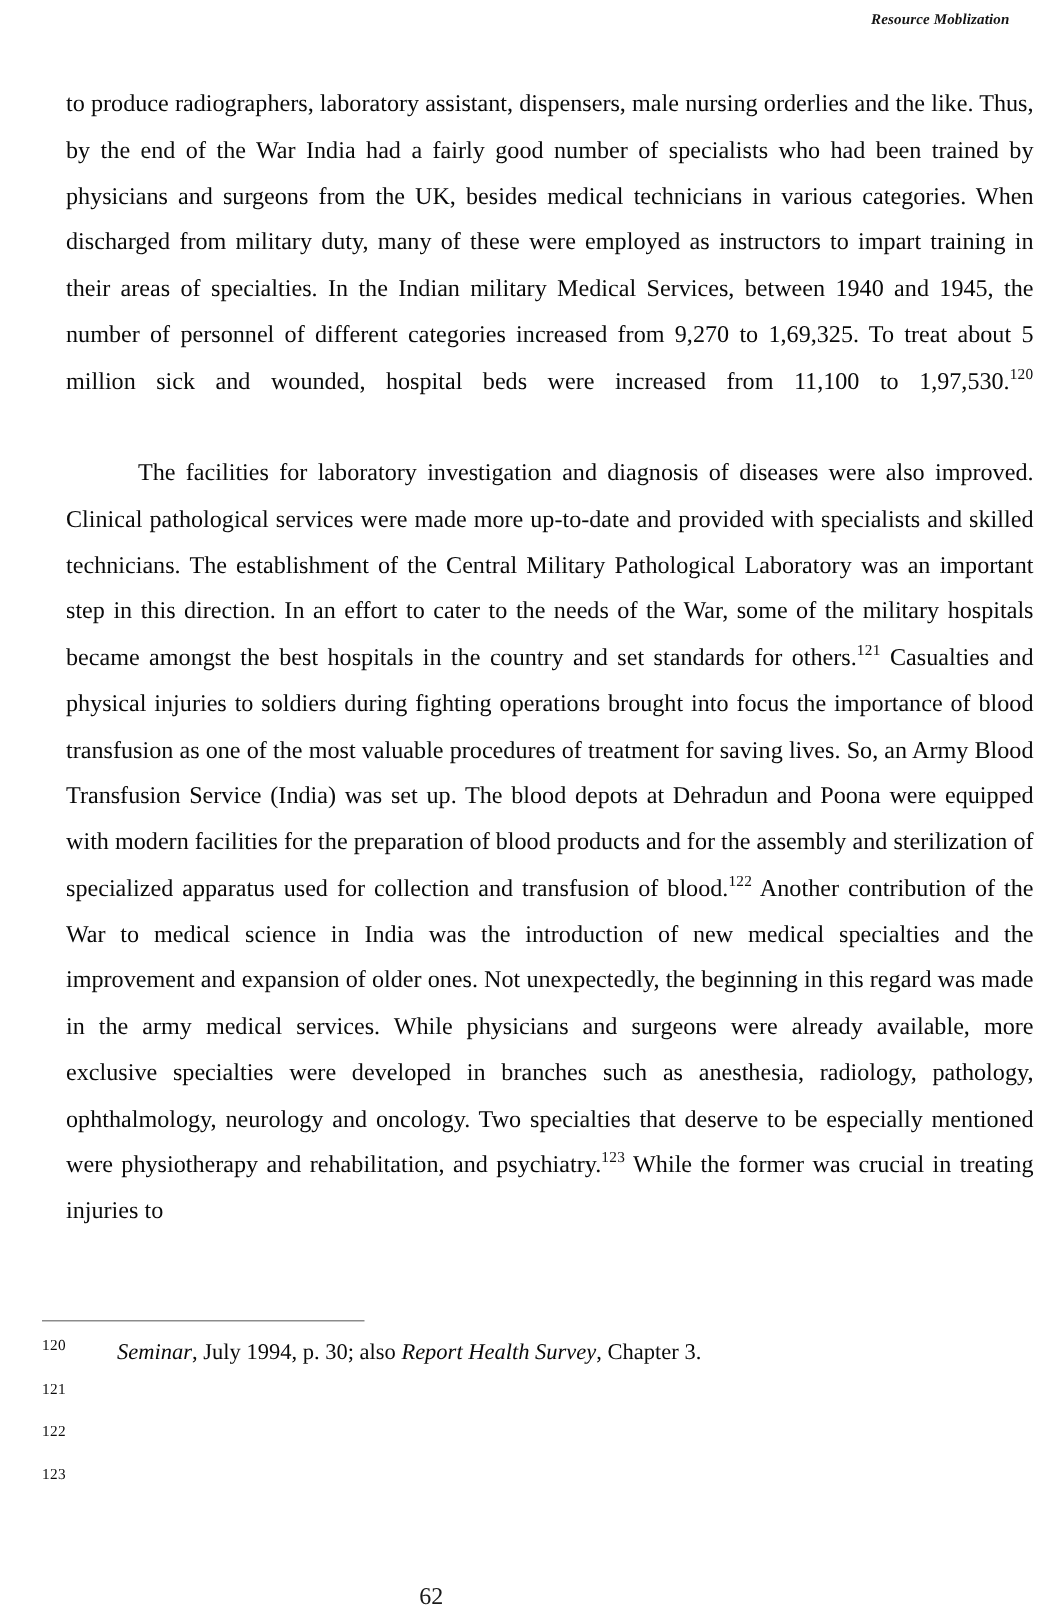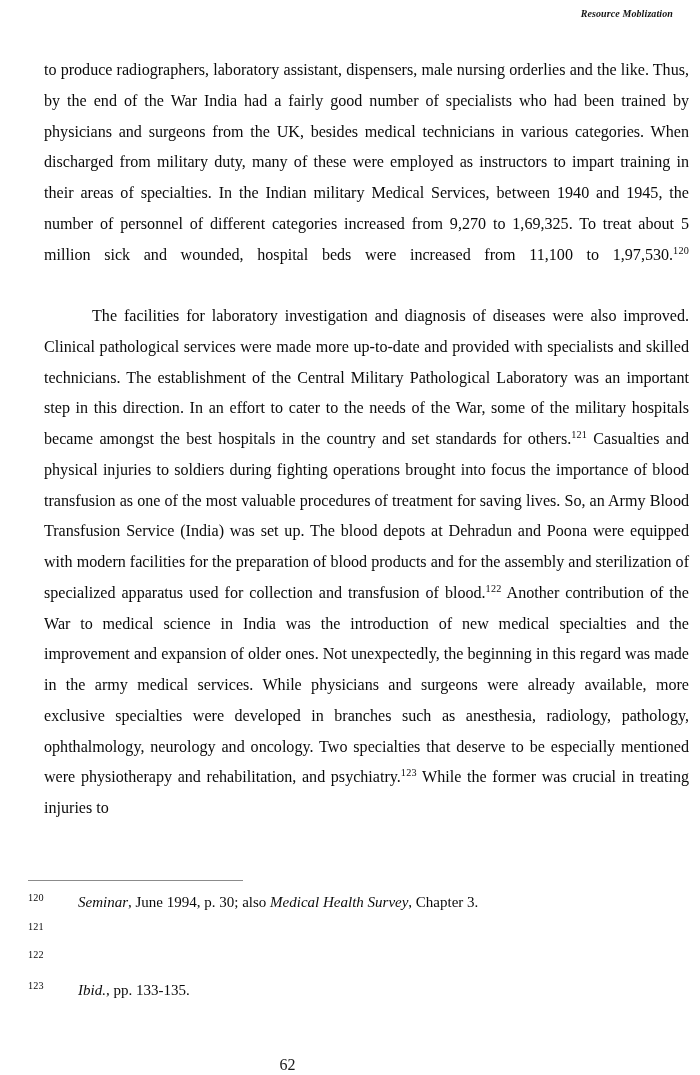--- a/index.html
+++ b/index.html
@@ -147,30 +147,29 @@
         <p class="para flow"><span>to produce radiographers, laboratory assistant, dispensers, male nursing orderlies and the like. Thus, by the end of the War India had a fairly good number of specialists who had been trained by physicians and surgeons from the UK, besides medical technicians in various categories. When discharged from military duty, many of these were employed as instructors to impart training in their areas of specialties. In the Indian military Medical Services, between 1940 and 1945, the number of personnel of different categories increased from 9,270 to 1,69,325. To treat about 5 million sick and wounded, hospital beds were increased from 11,100 to 1,97,530.</span><sup class="ref">120</sup></p>
         <p class="para indented nostretch"><span>The facilities for laboratory investigation and diagnosis of diseases were also improved. Clinical pathological services were made more up-to-date and provided with specialists and skilled technicians. The establishment of the Central Military Pathological Laboratory was an important step in this direction. In an effort to cater to the needs of the War, some of the military hospitals became amongst the best hospitals in the country and set standards for others.</span><sup class="ref">121</sup><span> Casualties and physical injuries to soldiers during fighting operations brought into focus the importance of blood transfusion as one of the most valuable procedures of treatment for saving lives. So, an Army Blood Transfusion Service (India) was set up. The blood depots at Dehradun and Poona were equipped with modern facilities for the preparation of blood products and for the assembly and sterilization of specialized apparatus used for collection and transfusion of blood.</span><sup class="ref">122</sup><span> Another contribution of the War to medical science in India was the introduction of new medical specialties and the improvement and expansion of older ones. Not unexpectedly, the beginning in this regard was made in the army medical services. While physicians and surgeons were already available, more exclusive specialties were developed in branches such as anesthesia, radiology, pathology, ophthalmology, neurology and oncology. Two specialties that deserve to be especially mentioned were physiotherapy and rehabilitation, and psychiatry.</span><sup class="ref">123</sup><span> While the former was crucial in treating injuries to</span></p>
       </div>
   </div>
 
   <div class="footnotes">
     <div class="fn-rule"></div>
     <div id="footnotes-host">
         <div class="fn-row">
           <span class="fn-num">120</span>
-          <span class="fn-text"><i>Seminar</i><span>, June 1994, p. 30; also </span><i>Medical Health Survey</i><span>, Chapter 3.</span></span>
+          <span class="fn-text"><i>Seminar</i><span>, July 1994, p. 30; also </span><i>Report Health Survey</i><span>, Chapter 3.</span></span>
         </div>
         <div class="fn-row">
           <span class="fn-num">121</span>
         </div>
         <div class="fn-row">
           <span class="fn-num">122</span>
         </div>
         <div class="fn-row">
           <span class="fn-num">123</span>
-          <span class="fn-text"><i>Ibid.</i><span>, pp. 133-135.</span></span>
         </div>
       </div>
   </div>
 
   <div class="folio">62</div>
 
 </div>
 
 </body></html>

